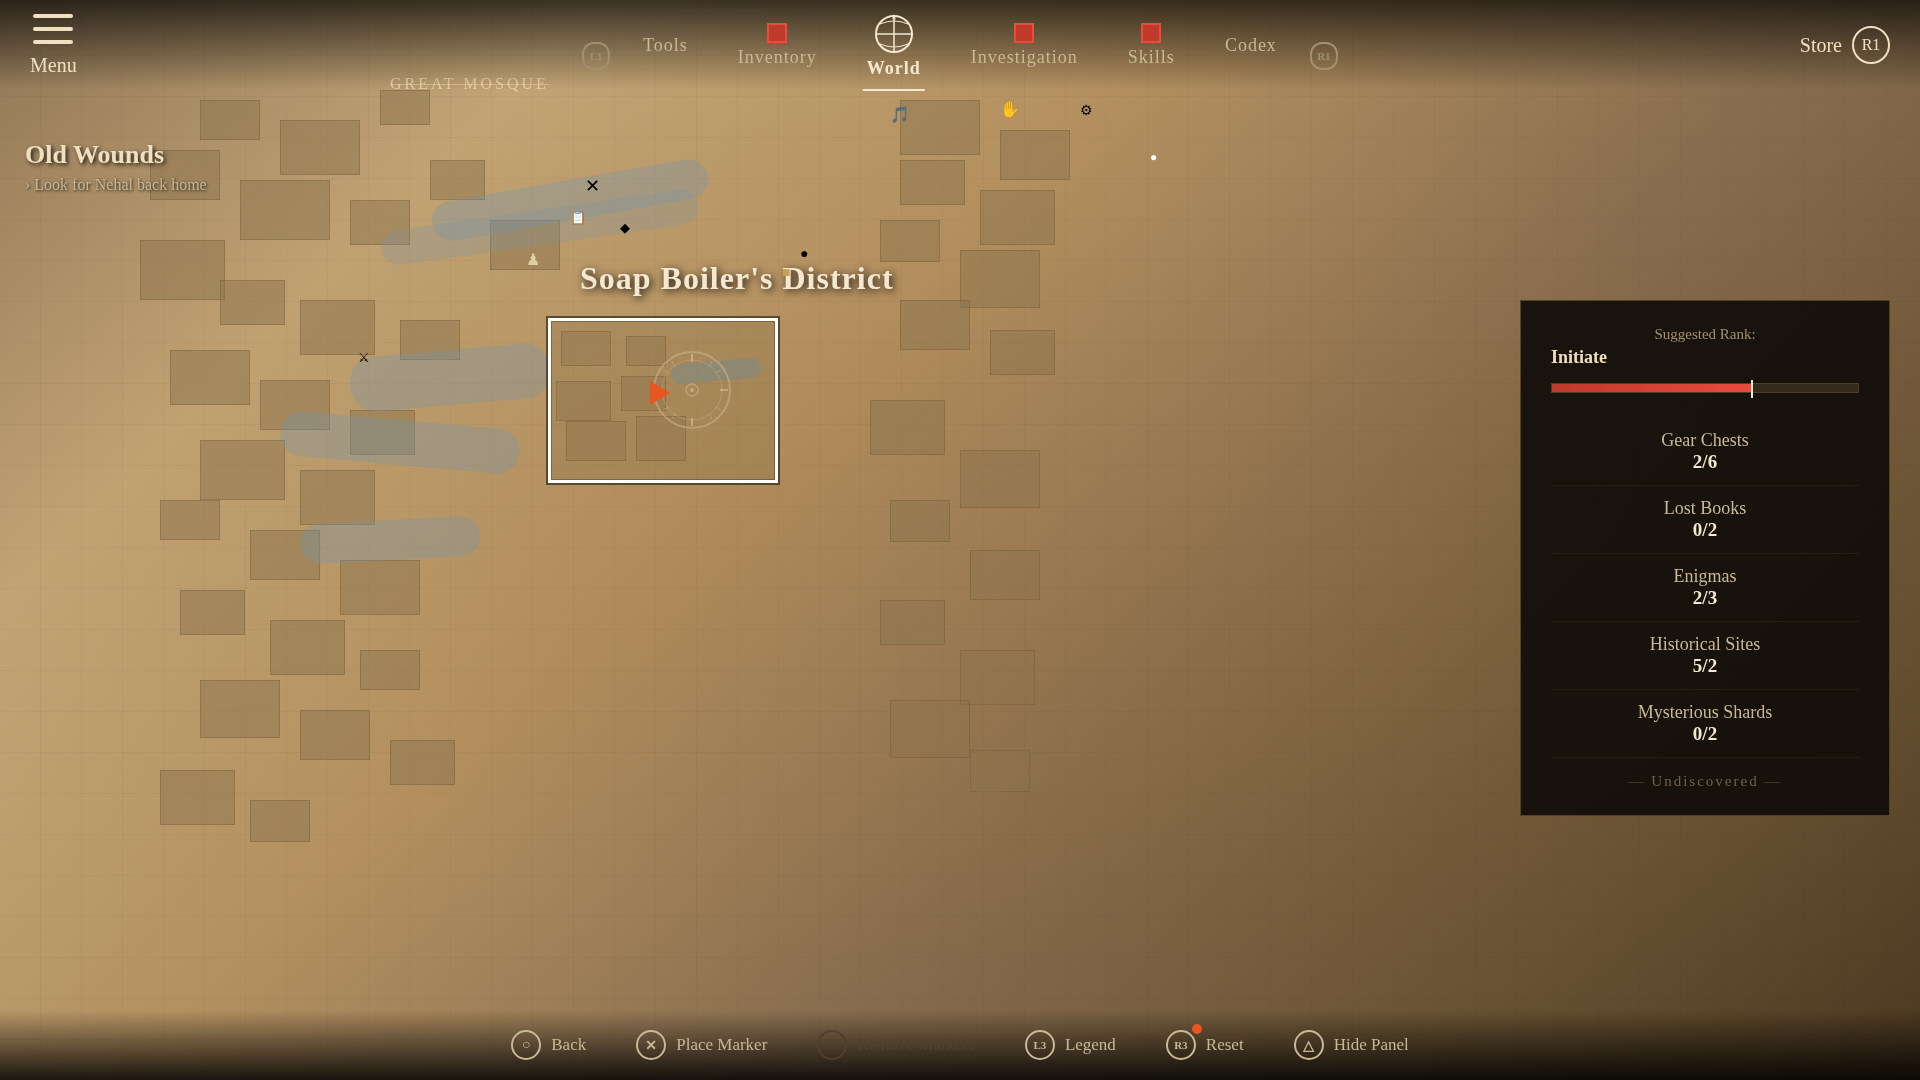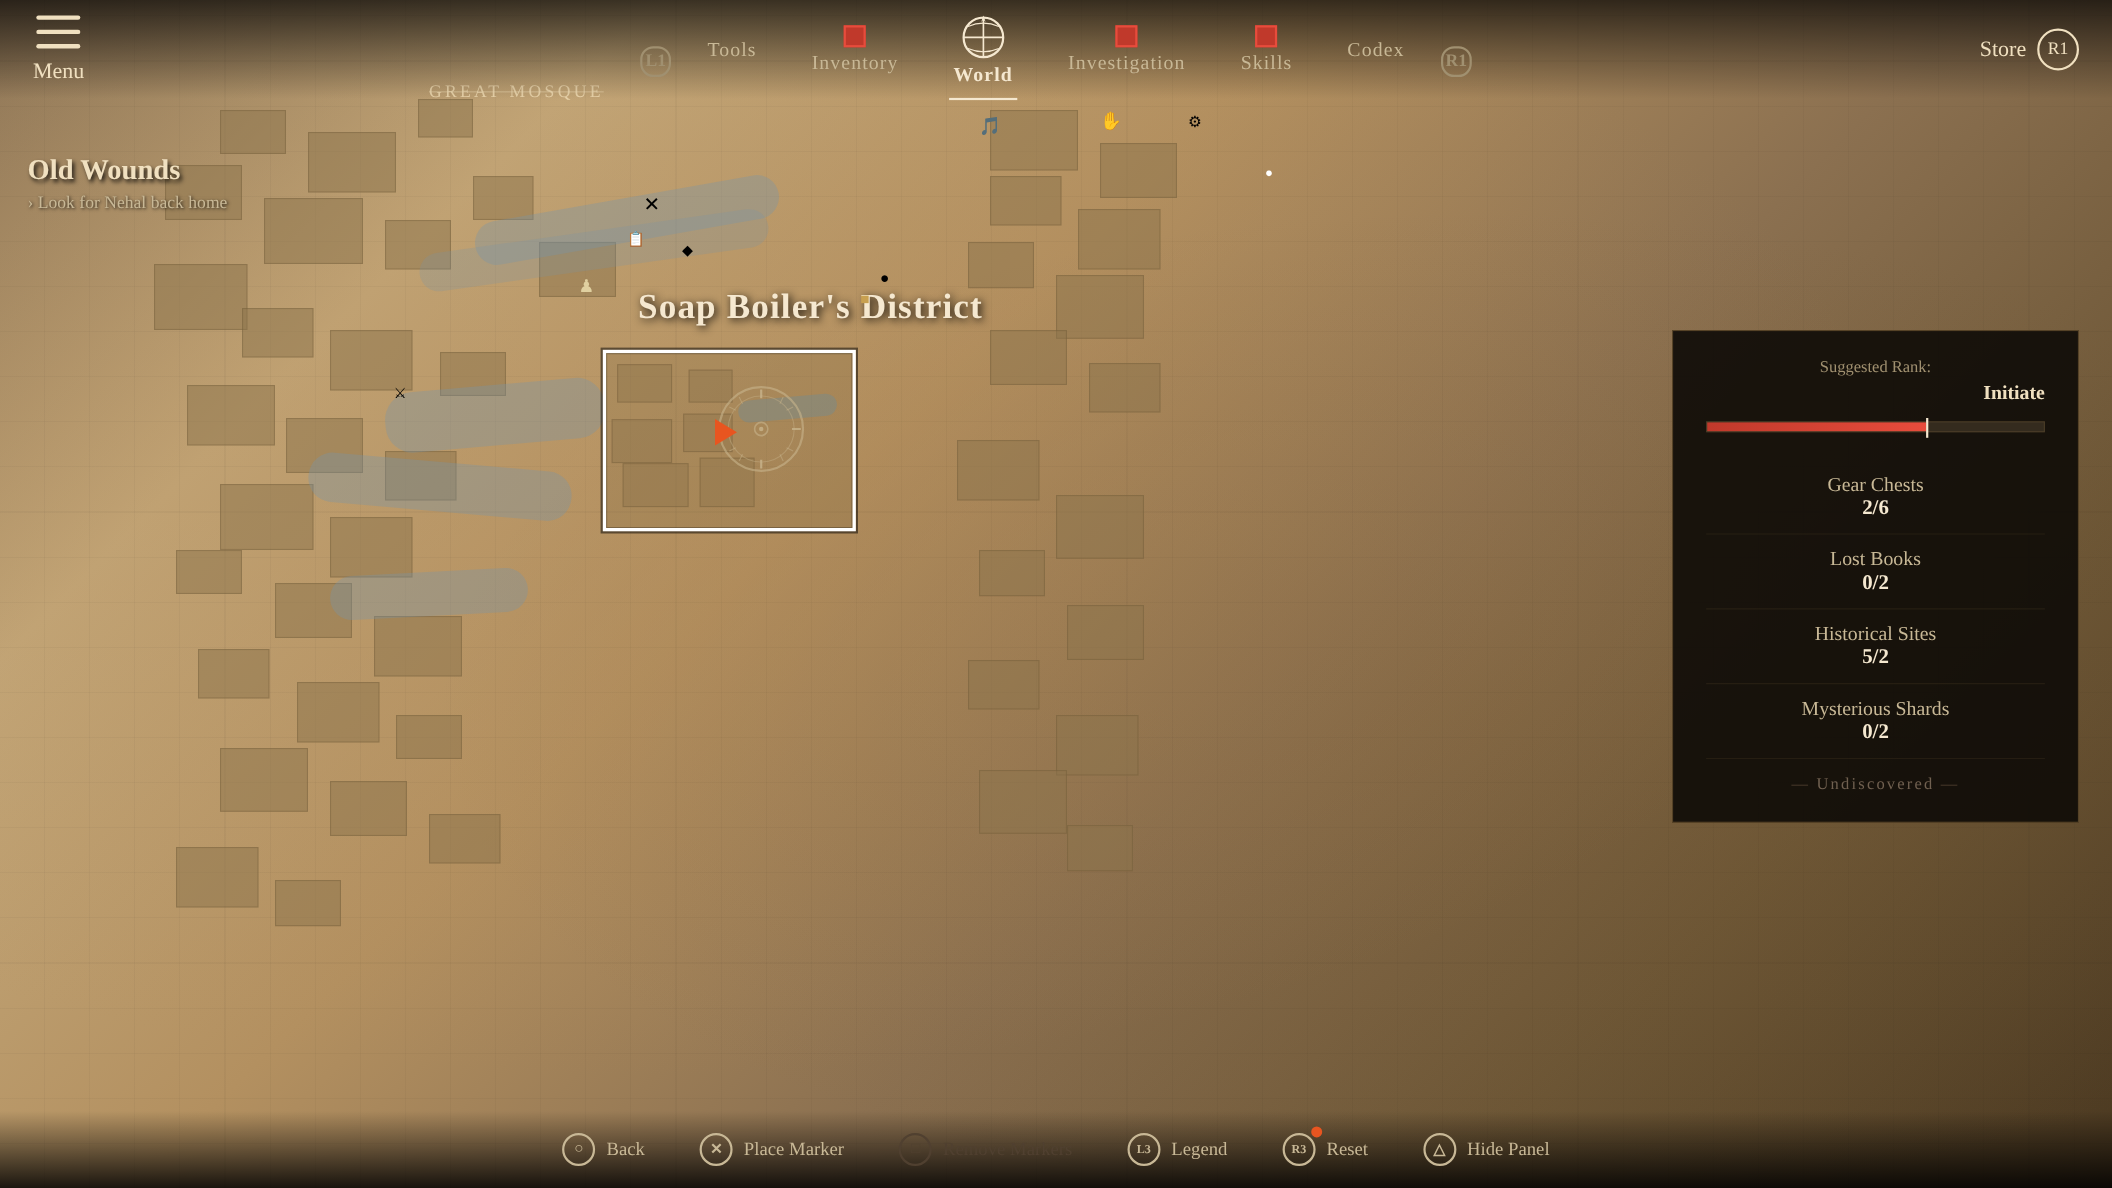--- a/index.html
+++ b/index.html
@@ -159,21 +159,21 @@
     }
 
     .btn-badge {
       width: 28px;
       height: 28px;
       border: 2px solid #a09070;
       border-radius: 12px;
       display: flex;
       align-items: center;
       justify-content: center;
-      font-size: 16px;
+      font-size: 11px;
       font-weight: bold;
       color: #a09070;
       margin-bottom: 2px;
       margin-top: 24px;
     }
 
     
     #great-mosque-label {
       position: absolute;
       top: 75px;
@@ -285,21 +285,21 @@
     }
 
     #panel-rank-label {
       text-align: center;
       font-size: 15px;
       color: #a09070;
       margin-bottom: 4px;
     }
 
     #panel-rank-value {
-      text-align: right;
+      text-align: left;
       font-size: 18px;
       color: #f0e0c0;
       margin-bottom: 15px;
       font-weight: bold;
     }
 
     #rank-bar-container {
       position: relative;
       height: 10px;
       background: rgba(60, 50, 35, 0.8);
@@ -642,20 +642,24 @@
 
   <div class="stat-row">
     <span class="stat-label">Gear Chests</span>
     <span class="stat-value">2/6</span>
   </div>
   <div class="stat-row">
     <span class="stat-label">Lost Books</span>
     <span class="stat-value">0/2</span>
   </div>
   <div class="stat-row">
+    <span class="stat-label">Enigmas</span>
+    <span class="stat-value">2/3</span>
+  </div>
+  <div class="stat-row">
     <span class="stat-label">Historical Sites</span>
     <span class="stat-value">5/2</span>
   </div>
   <div class="stat-row">
     <span class="stat-label">Mysterious Shards</span>
     <span class="stat-value">0/2</span>
   </div>
 
   <div id="undiscovered-label">Undiscovered</div>
 </div>

